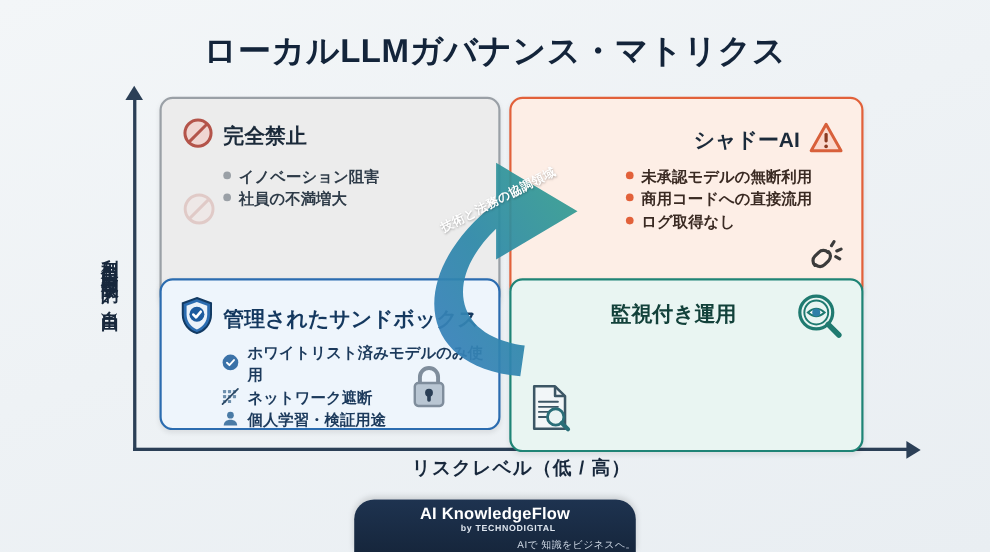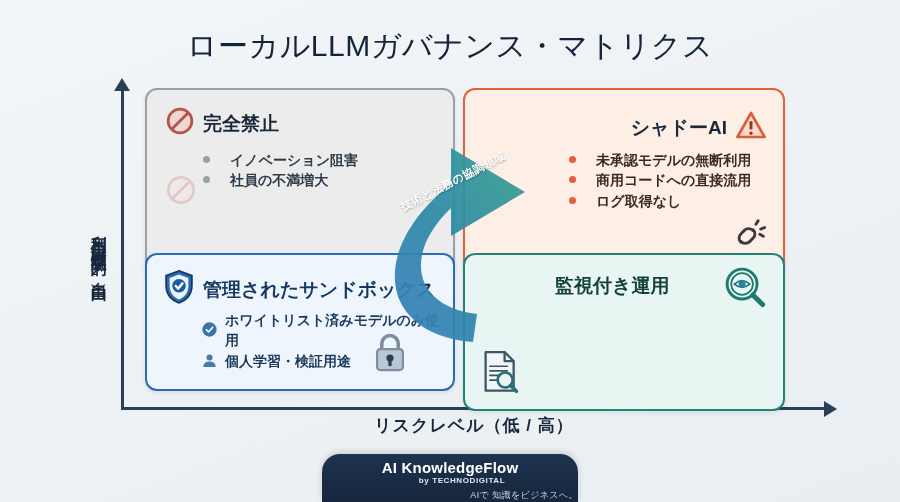--- a/index.html
+++ b/index.html
@@ -5,21 +5,21 @@
   html,body{margin:0;padding:0;}
   body{
     width:900px;height:502px;position:relative;overflow:hidden;
     background:linear-gradient(160deg,#f3f6f8 0%,#eef2f5 45%,#e9eef2 100%);
     font-family:"Liberation Sans","DejaVu Sans",sans-serif;
     color:#1b2a3a;
   }
   
   #title{
     position:absolute;left:0;top:26px;width:900px;text-align:center;
-    font-size:30px;font-weight:normal;letter-spacing:.5px;color:#13243a;
+    font-size:30px;font-weight:bold;letter-spacing:.5px;color:#13243a;
   }
   
   #y-axis{position:absolute;left:121px;top:88px;width:3px;height:322px;background:#2b3f56;}
   #y-arrow{position:absolute;left:114px;top:78px;width:0;height:0;
     border-left:8px solid transparent;border-right:8px solid transparent;border-bottom:13px solid #2b3f56;}
   #x-axis{position:absolute;left:121px;top:407px;width:706px;height:3px;background:#2b3f56;}
   #x-arrow{position:absolute;left:824px;top:401px;width:0;height:0;
     border-top:8px solid transparent;border-bottom:8px solid transparent;border-left:13px solid #2b3f56;}
   #y-label{
     position:absolute;left:82px;top:100px;width:34px;height:300px;
@@ -36,21 +36,21 @@
   #panel-ban{left:145px;top:88px;width:310px;height:192px;
     background:#ececec;border:2px solid #9aa0a6;box-shadow:0 2px 5px rgba(0,0,0,.08);}
   #panel-shadow{left:463px;top:88px;width:322px;height:184px;
     background:#fdeee6;border:2px solid #e2613a;box-shadow:0 2px 5px rgba(0,0,0,.08);}
   #panel-sandbox{left:145px;top:253px;width:310px;height:138px;
     background:#eef5fc;border:2px solid #2b6cb0;box-shadow:0 2px 5px rgba(0,0,0,.08);}
   #panel-monitor{left:463px;top:253px;width:322px;height:158px;
     background:#e9f5f2;border:2px solid #1f8476;box-shadow:0 2px 5px rgba(0,0,0,.08);}
   .p-head{display:flex;align-items:center;gap:8px;font-size:19px;font-weight:bold;}
   .bullets{list-style:none;margin:0;padding:0;}
-  .bullets li{display:flex;align-items:flex-start;gap:20px;font-size:14px;font-weight:bold;line-height:1.45;}
+  .bullets li{display:flex;align-items:flex-start;gap:7px;font-size:14px;font-weight:bold;line-height:1.45;}
   .dot{width:7px;height:7px;border-radius:50%;margin-top:6px;flex:none;}
   
   #ban-head{position:absolute;left:18px;top:16px;}
   #ban-list{position:absolute;left:56px;top:60px;}
   #ban-list .dot{background:#9aa0a6;}
   #ban-list li{color:#2e3b48;}
   #shadow-head{position:absolute;right:16px;top:20px;}
   #shadow-list{position:absolute;left:104px;top:60px;}
   #shadow-list .dot{background:#e2613a;}
   #shadow-list li{color:#3a2a23;}
@@ -178,20 +178,38 @@
   </div>
   <ul class="bullets" id="sand-list">
     <li>
       <span class="small-ico">
         <svg width="17" height="17" viewBox="0 0 20 20">
             <circle cx="10" cy="10" r="8.4" fill="#3b72a8"></circle>
             <path d="M6.3 10.3 l2.6 2.6 4.9-5.5" stroke="#fff" stroke-width="2" fill="none" stroke-linecap="round" stroke-linejoin="round"></path>
           </svg>
       </span>
       <span>ホワイトリスト済みモデルのみ使用</span>
+    </li>
+    <li>
+      <span class="small-ico">
+        <svg width="17" height="17" viewBox="0 0 20 20">
+          <g fill="#6e90ad">
+            <rect x="2" y="3" width="3.4" height="3.4" rx=".6"></rect>
+              <rect x="7.3" y="3" width="3.4" height="3.4" rx=".6"></rect>
+              <rect x="12.6" y="3" width="3.4" height="3.4" rx=".6"></rect>
+            <rect x="2" y="8.3" width="3.4" height="3.4" rx=".6"></rect>
+              <rect x="7.3" y="8.3" width="3.4" height="3.4" rx=".6"></rect>
+              <rect x="12.6" y="8.3" width="3.4" height="3.4" rx=".6"></rect>
+            <rect x="2" y="13.6" width="3.4" height="3.4" rx=".6"></rect>
+              <rect x="7.3" y="13.6" width="3.4" height="3.4" rx=".6"></rect>
+          </g>
+          <line x1="1.5" y1="18" x2="18" y2="1.8" stroke="#2d4a66" stroke-width="1.9" stroke-linecap="round"></line>
+        </svg>
+      </span>
+      <span>ネットワーク遮断</span>
     </li>
     <li>
       <span class="small-ico">
         <svg width="17" height="17" viewBox="0 0 20 20">
             <circle cx="10" cy="6.4" r="3.6" fill="#4a7ba6"></circle>
             <path d="M2.8 17.5 c0-4 3.2-6.2 7.2-6.2 s7.2 2.2 7.2 6.2 Z" fill="#4a7ba6"></path>
           </svg>
       </span>
       <span>個人学習・検証用途</span>
     </li>

